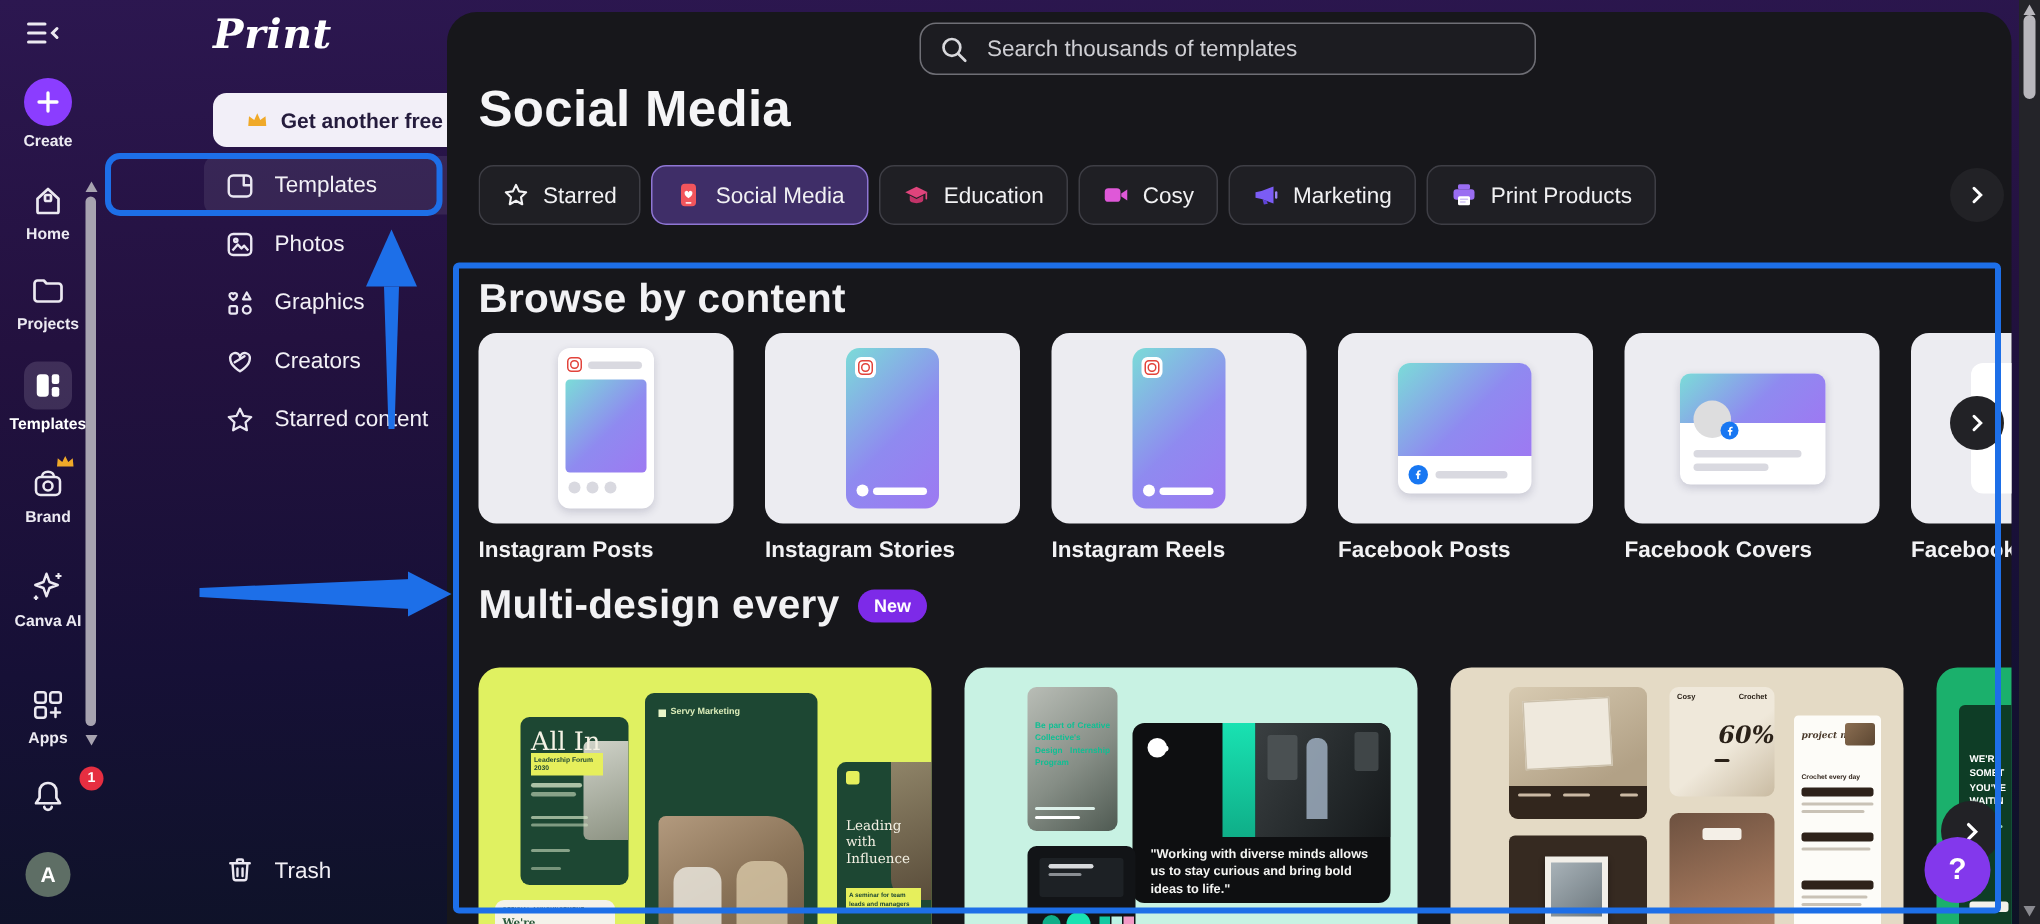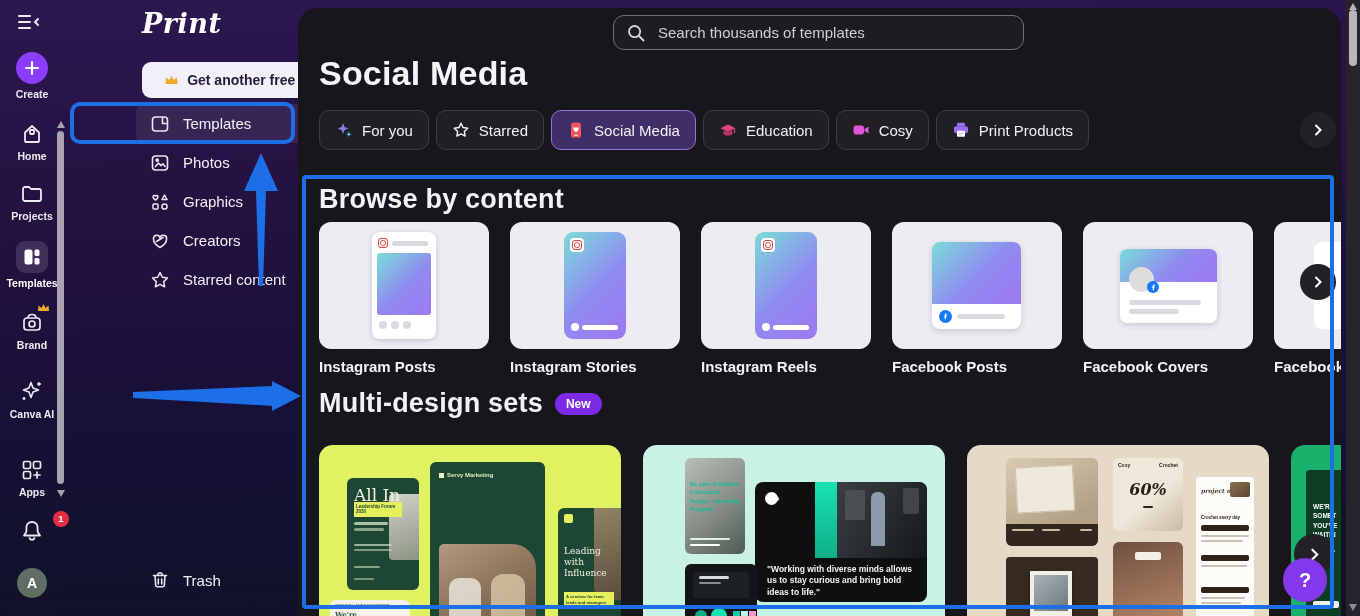--- a/index.html
+++ b/index.html
@@ -276,29 +276,20 @@
         </svg>
     </span>
     <input type="text" placeholder="Search thousands of templates" style="">
   </div>
 
   <div class="abs page-title">Social Media</div>
 
   <div class="abs chips">
     <div class="chip">
       <span>
-        <svg width="18" height="18" viewBox="0 0 18 18">
-            <path d="M8 2l1.5 4L13.5 7.5 9.5 9 8 13 6.5 9 2.5 7.5 6.5 6z" fill="#8a7cf0"></path>
-            <path d="M13.8 10.5l.8 2 2 .8-2 .8-.8 2-.8-2-2-.8 2-.8z" fill="#5bb8f5"></path>
-          </svg>
-      </span>
-        <span>For you</span>
-    </div>
-    <div class="chip">
-      <span>
         <svg width="18" height="18" viewBox="0 0 20 20" fill="none" stroke="#f2f2f4" stroke-width="1.6" stroke-linejoin="round">
             <path d="M10 2.5l2.3 4.8 5.2.7-3.8 3.6.9 5.2L10 14.3l-4.6 2.5.9-5.2L2.5 8l5.2-.7z"></path>
           </svg>
       </span>
         <span>Starred</span>
     </div>
     <div class="chip sel">
       <span>
         <svg width="18" height="18" viewBox="0 0 18 18">
             <rect x="4" y="1.5" width="10" height="15" rx="2.6" fill="#f2555c"></rect>
@@ -319,20 +310,30 @@
         <span>Education</span>
     </div>
     <div class="chip">
       <span>
         <svg width="18" height="18" viewBox="0 0 18 18">
             <rect x="1.5" y="4.5" width="10.5" height="9" rx="2.4" fill="#df58d8"></rect>
             <path d="M12.5 8l4-2.6v7.2L12.5 10z" fill="#df58d8"></path>
           </svg>
       </span>
         <span>Cosy</span>
+    </div>
+    <div class="chip">
+      <span>
+        <svg width="18" height="18" viewBox="0 0 18 18">
+            <path d="M2 7.2v3.6l4 .9 8 3V3.3l-8 3z" fill="#7b5cf5"></path>
+            <path d="M6.8 12.2l.8 3.2 2.6-.6-.9-2.1z" fill="#5f43d6"></path>
+            <rect x="15" y="6.5" width="1.6" height="5" rx=".8" fill="#9a83f7"></rect>
+          </svg>
+      </span>
+        <span>Marketing</span>
     </div>
     <div class="chip">
       <span>
         <svg width="18" height="18" viewBox="0 0 18 18">
             <rect x="5" y="1.8" width="8" height="3.4" rx="1" fill="#9a6df2"></rect>
             <rect x="2" y="5.2" width="14" height="7" rx="2" fill="#9a6df2"></rect>
             <rect x="5" y="9.8" width="8" height="6" rx="1" fill="#fff"></rect>
             <rect x="6.2" y="11.4" width="5.6" height="1" rx=".5" fill="#cfc2f5"></rect>
             <rect x="6.2" y="13.2" width="4" height="1" rx=".5" fill="#cfc2f5"></rect>
           </svg>
@@ -437,21 +438,21 @@
     </div>
   </div>
 
   <button class="abs round-btn" style="left:1002px;top:256px;width:36px;height:36px">
     <svg width="14" height="14" viewBox="0 0 14 14" fill="none" stroke="#fff" stroke-width="2" stroke-linecap="round">
         <polyline points="5,2.5 9.5,7 5,11.5"></polyline>
       </svg>
   </button>
 
   <div class="abs sets-head">
-    <span class="sec-head">Multi-design sets</span>
+    <span class="sec-head">Multi-design every</span>
     <span class="new-badge">New</span>
   </div>
 
   <div class="abs sets">
 
     <div class="set" style="background:#e0f161">
       <div class="mini" style="left:28px;top:33px;width:72px;height:112px;background:#1d4733">
         <div class="abs" style="right:0;top:16px;width:30px;height:66px;background:linear-gradient(160deg,#cfd2c8,#8d9383);border-radius:4px 0 0 4px"></div>
         <div class="abs serif" style="left:7px;top:7px;color:#f4f1e4;font-size:17px">All In</div>
         <div class="abs" style="left:7px;top:24px;width:44px;background:#e6ef5c;color:#1d4733;font-size:4.5px;font-weight:700;padding:1.5px 2px;line-height:1.3">Leadership Forum 2030</div>
@@ -520,21 +521,21 @@
         <div class="abs" style="left:10px;top:8px;width:56px;height:44px;background:#efe9dd;border:1px solid #cbc0ab;transform:rotate(-3deg)"></div>
         <div class="abs" style="left:0;bottom:0;width:92px;height:22px;background:#32261d">
           <div class="bar" style="left:6px;top:5px;width:22px;height:2px;background:#cbb9a4"></div>
           <div class="bar" style="left:36px;top:5px;width:18px;height:2px;background:#cbb9a4"></div>
           <div class="bar" style="right:6px;top:5px;width:12px;height:2px;background:#cbb9a4"></div>
         </div>
       </div>
       <div class="mini" style="left:146px;top:13px;width:70px;height:73px;background:linear-gradient(140deg,#efe8da 55%,#c9bba2)">
         <div class="abs" style="left:5px;top:4px;color:#2a2118;font-size:5px;font-weight:600">Cosy</div>
         <div class="abs" style="right:5px;top:4px;color:#2a2118;font-size:5px;font-weight:700">Crochet</div>
-        <div class="abs serif" style="left:0;top:22px;width:70px;text-align:center;color:#2a2118;font-size:16px;font-style:italic;font-weight:700">60%</div>
+        <div class="abs serif" style="left:0;top:22px;width:70px;text-align:right;color:#2a2118;font-size:16px;font-style:italic;font-weight:700">60%</div>
         <div class="bar" style="left:30px;top:48px;width:10px;height:1.5px;background:#2a2118"></div>
       </div>
       <div class="mini" style="left:229px;top:32px;width:58px;height:185px;background:#fdfcf8;border-radius:3px">
         <div class="abs serif" style="left:5px;top:10px;color:#4a3a2c;font-size:6px;font-style:italic;font-weight:700">project notes</div>
         <div class="abs" style="right:4px;top:5px;width:20px;height:15px;background:linear-gradient(135deg,#8b6e52,#5c4732);border-radius:2px"></div>
         <div class="abs" style="left:5px;top:38px;color:#2e2118;font-size:4.5px;font-weight:700">Crochet every day</div>
         <div class="bar" style="left:5px;top:48px;width:48px;height:6px;background:#2e221a"></div>
         <div class="bar" style="left:5px;top:58px;width:48px;height:1.5px;background:#c9c2b6"></div>
         <div class="bar" style="left:5px;top:63px;width:42px;height:1.5px;background:#c9c2b6"></div>
         <div class="bar" style="left:5px;top:78px;width:48px;height:6px;background:#2e221a"></div>

